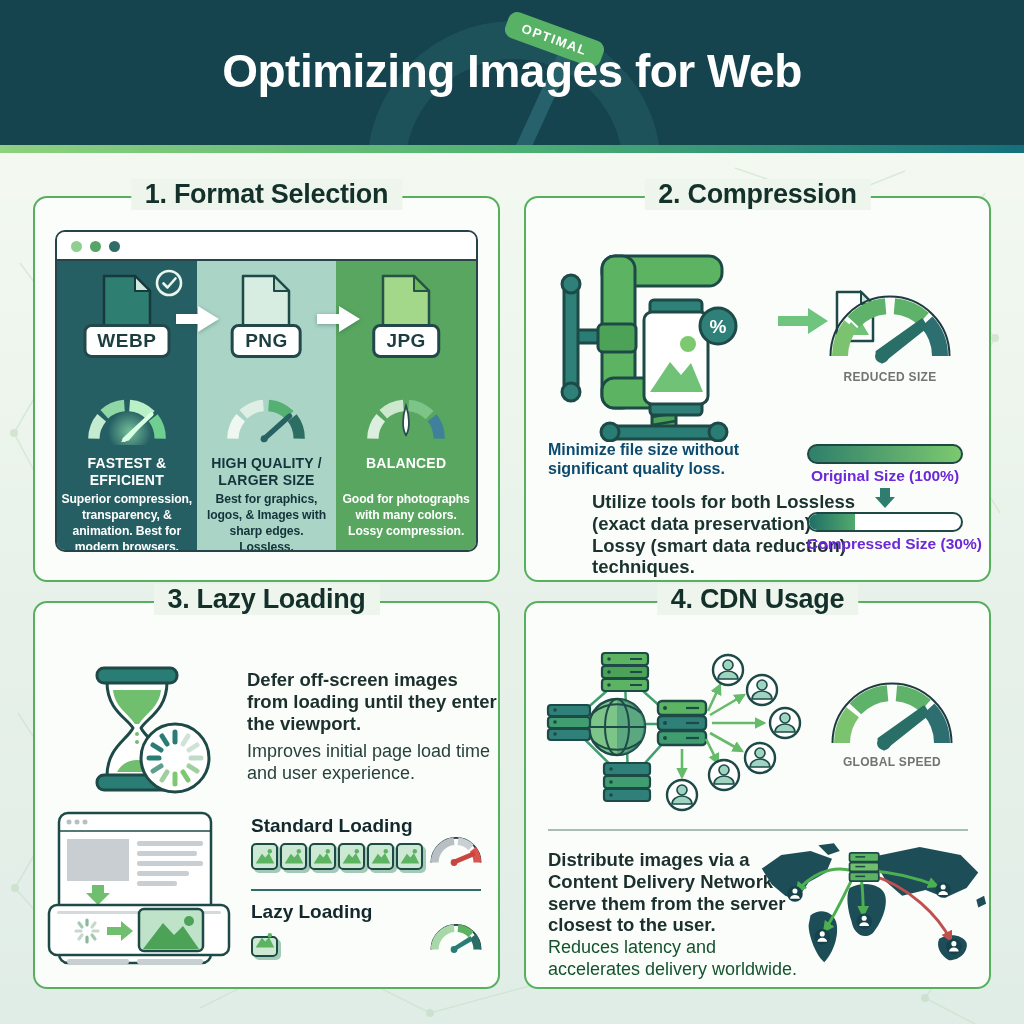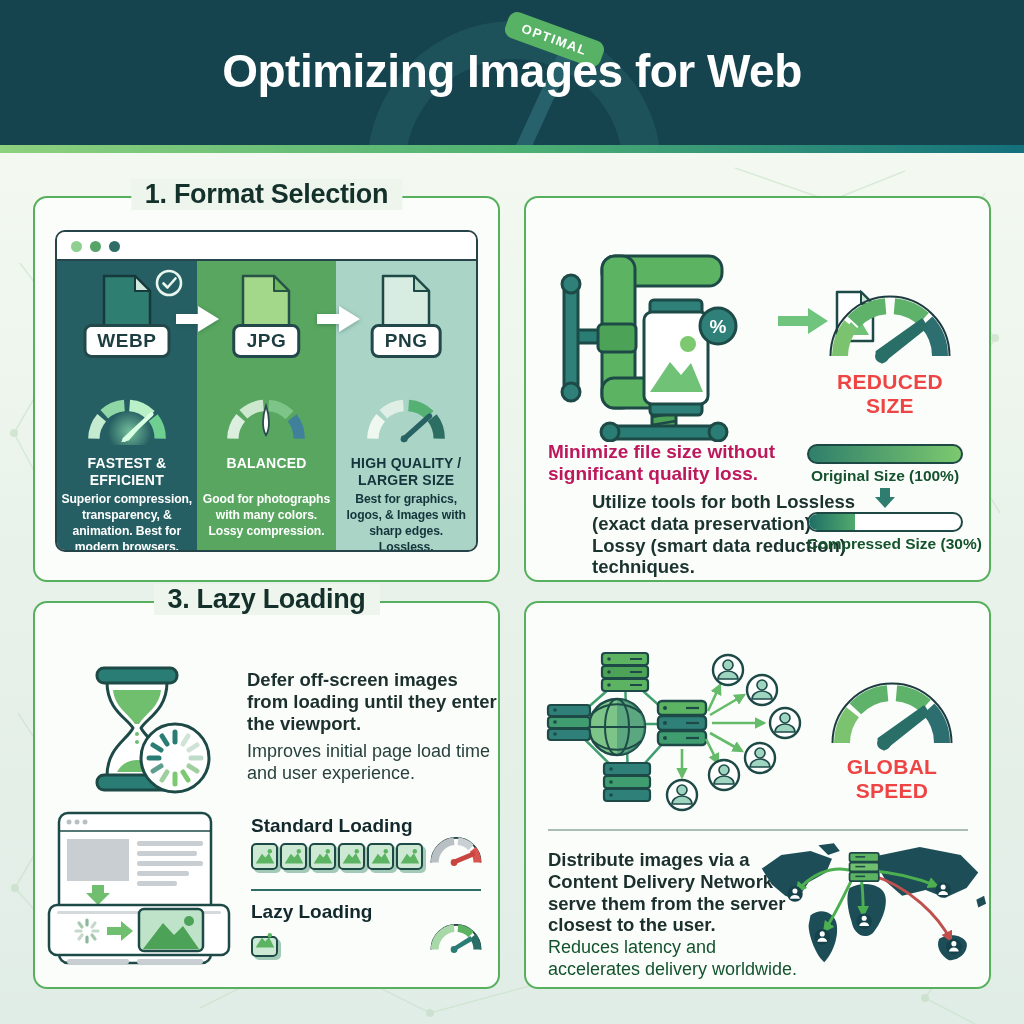--- a/index.html
+++ b/index.html
@@ -60,30 +60,30 @@
   }
   .col-gauge{position:absolute;top:126px;left:50%;transform:translateX(-50%);}
   .fmt-head{position:absolute;top:194px;left:0;width:100%;text-align:center;
     font-size:14px;font-weight:800;line-height:1.18;letter-spacing:.2px;padding:0 4px;}
   .fmt-body{position:absolute;top:230px;left:0;width:100%;text-align:center;
     font-size:12.2px;font-weight:600;line-height:1.32;padding:0 4px;letter-spacing:-.1px;}
   .fmt-arrow{position:absolute;top:72px;z-index:4;filter:drop-shadow(0 1px 2px rgba(20,60,60,.35));}
   .fa1{left:119px;} .fa2{left:260px;}
 
   
-  .p2-para1{position:absolute;left:22px;top:243px;width:252px;font-size:19px;font-weight:700;
-    color:#be185d;line-height:1.18;}
+  .p2-para1{position:absolute;left:22px;top:243px;width:252px;font-size:16px;font-weight:700;
+    color:#0c4a6e;line-height:1.18;}
   .p2-para2{position:absolute;left:22px;top:293px;width:268px;font-size:18.5px;font-weight:700;
     color:#1b332f;line-height:1.18;margin-left:44px;}
-  .gauge-label{position:absolute;text-align:center;font-size:21px;font-weight:800;color:#ef4444;letter-spacing:.3px;}
+  .gauge-label{position:absolute;text-align:center;font-size:12px;font-weight:800;color:#737373;letter-spacing:.3px;}
   .bars{position:absolute;left:281px;top:246px;width:156px;text-align:center;}
   .bar{height:20px;border:2.5px solid #1d4843;border-radius:10px;background:#fff;overflow:hidden;}
   .bar-full{background:linear-gradient(90deg,#2f7f6b,#7cc96f);}
   .bar-fill{height:100%;width:30%;background:linear-gradient(90deg,#1f6e66,#52aa6d);border-radius:8px 0 0 8px;}
-  .bar-label{font-size:15.5px;font-weight:800;color:#14532d;margin-top:3px;white-space:nowrap;}
+  .bar-label{font-size:15.5px;font-weight:800;color:#6d28d9;margin-top:3px;white-space:nowrap;}
   .bar-arrow{margin:3px auto 4px;display:block;}
 
   
   .p3-para1{position:absolute;left:212px;top:66px;width:256px;font-size:18.5px;font-weight:700;line-height:1.18;color:#1b2f2c;}
   .p3-para2{position:absolute;left:212px;top:138px;width:256px;font-size:18px;font-weight:500;line-height:1.2;color:#27403c;}
   .load-label{position:absolute;font-size:19px;font-weight:800;color:#13282c;}
   .thumb-row{position:absolute;left:216px;top:240px;display:flex;gap:2px;}
   .thumb{width:27px;height:27px;background:#cde9d4;border:2px solid #1d4a47;border-radius:5px;
     box-shadow:3px 3px 0 #a3c9b7;position:relative;}
   .p3-divider{position:absolute;left:216px;top:286px;width:230px;height:2px;background:#2e6e66;}
@@ -168,66 +168,67 @@
               <path d="M58,20 A38,38 0 0 1 82,31" fill="none" stroke="#baf0c8" stroke-width="13"></path>
               <path d="M85,34 A38,38 0 0 1 93,58" fill="none" stroke="#6fcf91" stroke-width="13"></path>
               <circle cx="58" cy="50" r="25" fill="url(#glowG)"></circle>
               <polygon points="48,62 54,54 84,29 57,60" fill="#d9ffe2"></polygon>
               <line x1="52" y1="59" x2="83" y2="30" stroke="#d9ffe2" stroke-width="5" stroke-linecap="round"></line>
             </svg>
             <div class="fmt-head">FASTEST &amp; EFFICIENT</div>
             <div class="fmt-body">Superior compression, transparency, &amp; animation. Best for modern browsers.</div>
           </div>
 
-          <div class="fmt-col col-jpg">
-            <svg class="file-ic" width="54" height="64" viewBox="0 0 54 64">
-              <path d="M4,3 H35 L50,18 V61 H4 Z" fill="#a3d78a" stroke="#275247" stroke-width="2.5" stroke-linejoin="round"></path>
-              <path d="M35,3 V18 H50 Z" fill="#6fb95e" stroke="#275247" stroke-width="2" stroke-linejoin="round"></path>
-            </svg>
-            <div class="fmt-pill">JPG</div>
-            <svg class="col-gauge" width="96" height="58" viewBox="0 0 110 64">
-              <path d="M17,58 A38,38 0 0 1 26,34" fill="none" stroke="#dceedd" stroke-width="13"></path>
-              <path d="M29,30 A38,38 0 0 1 52,20" fill="none" stroke="#cde8cf" stroke-width="13"></path>
-              <path d="M58,20 A38,38 0 0 1 82,31" fill="none" stroke="#7cc487" stroke-width="13"></path>
-              <path d="M85,34 A38,38 0 0 1 93,58" fill="none" stroke="#41809b" stroke-width="13"></path>
-              <path d="M55,20 C59,32 60,46 55,54 C50,46 51,32 55,20 Z" fill="#ffffff" stroke="#2a4a50" stroke-width="2"></path>
-            </svg>
-            <div class="fmt-head">BALANCED</div>
-            <div class="fmt-body">Good for photographs with many colors. Lossy compression.</div>
-          </div>
-
           <div class="fmt-col col-png">
             <svg class="file-ic" width="54" height="64" viewBox="0 0 54 64">
               <path d="M4,3 H35 L50,18 V61 H4 Z" fill="#d8ede2" stroke="#1d4a47" stroke-width="2.5" stroke-linejoin="round"></path>
               <path d="M35,3 V18 H50 Z" fill="#b2d8c6" stroke="#1d4a47" stroke-width="2" stroke-linejoin="round"></path>
             </svg>
             <div class="fmt-pill">PNG</div>
             <svg class="col-gauge" width="96" height="58" viewBox="0 0 110 64">
               <path d="M17,58 A38,38 0 0 1 26,34" fill="none" stroke="#eef7f0" stroke-width="13"></path>
               <path d="M29,30 A38,38 0 0 1 52,20" fill="none" stroke="#dfefe5" stroke-width="13"></path>
               <path d="M58,20 A38,38 0 0 1 82,31" fill="none" stroke="#54b173" stroke-width="13"></path>
               <path d="M85,34 A38,38 0 0 1 93,58" fill="none" stroke="#2c6e62" stroke-width="13"></path>
               <line x1="52" y1="59" x2="82" y2="32" stroke="#276264" stroke-width="6" stroke-linecap="round"></line>
               <circle cx="53" cy="58" r="4" fill="#276264"></circle>
             </svg>
             <div class="fmt-head">HIGH QUALITY / LARGER SIZE</div>
             <div class="fmt-body">Best for graphics, logos, &amp; Images with sharp edges. Lossless.</div>
           </div>
+
+          <div class="fmt-col col-jpg">
+            <svg class="file-ic" width="54" height="64" viewBox="0 0 54 64">
+              <path d="M4,3 H35 L50,18 V61 H4 Z" fill="#a3d78a" stroke="#275247" stroke-width="2.5" stroke-linejoin="round"></path>
+              <path d="M35,3 V18 H50 Z" fill="#6fb95e" stroke="#275247" stroke-width="2" stroke-linejoin="round"></path>
+            </svg>
+            <div class="fmt-pill">JPG</div>
+            <svg class="col-gauge" width="96" height="58" viewBox="0 0 110 64">
+              <path d="M17,58 A38,38 0 0 1 26,34" fill="none" stroke="#dceedd" stroke-width="13"></path>
+              <path d="M29,30 A38,38 0 0 1 52,20" fill="none" stroke="#cde8cf" stroke-width="13"></path>
+              <path d="M58,20 A38,38 0 0 1 82,31" fill="none" stroke="#7cc487" stroke-width="13"></path>
+              <path d="M85,34 A38,38 0 0 1 93,58" fill="none" stroke="#41809b" stroke-width="13"></path>
+              <path d="M55,20 C59,32 60,46 55,54 C50,46 51,32 55,20 Z" fill="#ffffff" stroke="#2a4a50" stroke-width="2"></path>
+            </svg>
+            <div class="fmt-head">BALANCED</div>
+            <div class="fmt-body">Good for photographs with many colors. Lossy compression.</div>
+          </div>
         </div>
 
         <svg class="fmt-arrow fa1" width="44" height="30" viewBox="0 0 44 30">
           <polygon points="0,10 22,10 22,2 43,15 22,28 22,20 0,20" fill="#ffffff"></polygon>
         </svg>
         <svg class="fmt-arrow fa2" width="44" height="30" viewBox="0 0 44 30">
           <polygon points="0,10 22,10 22,2 43,15 22,28 22,20 0,20" fill="#ffffff"></polygon>
         </svg>
       </div>
     </div>
 
     <div class="panel p2">
+      <div class="panel-title">2. Compression</div>
 
       <svg class="abs" style="left:14px;top:44px;" width="236" height="200" viewBox="0 0 236 200">
         <g stroke="#1d4a47" stroke-width="3" stroke-linejoin="round">
 
           <rect x="30" y="88" width="40" height="13" rx="6" fill="#2a7d74"></rect>
           <rect x="24" y="42" width="14" height="108" rx="7" fill="#2f8078"></rect>
           <circle cx="31" cy="42" r="9" fill="#2f8078"></circle>
           <circle cx="31" cy="150" r="9" fill="#2f8078"></circle>
 
           <rect x="62" y="14" width="120" height="30" rx="13" fill="#5cb463"></rect>
@@ -415,20 +416,21 @@
         <path d="M4.5,36 A25.5,25.5 0 0 1 55.5,36" fill="none" stroke="#1d3b40" stroke-width="1.8"></path>
         <path d="M8,36 A22,22 0 0 1 28,14" fill="none" stroke="#a8d8a8" stroke-width="8"></path>
         <path d="M32,14 A22,22 0 0 1 45.6,20.4" fill="none" stroke="#5cb463" stroke-width="8"></path>
         <path d="M47.5,22.5 A22,22 0 0 1 52,36" fill="none" stroke="#2a6e66" stroke-width="8"></path>
         <polygon points="26,39 28,33 45,22 47,27" fill="#2a7d74"></polygon>
         <circle cx="28" cy="36" r="3.5" fill="#2a7d74"></circle>
       </svg>
     </div>
 
     <div class="panel p4">
+      <div class="panel-title">4. CDN Usage</div>
 
       <svg class="abs" style="left:10px;top:42px;" width="270" height="172" viewBox="0 0 270 172">
         <defs>
           <marker id="arrG" viewBox="0 0 10 10" refX="8" refY="5" markerWidth="4.5" markerHeight="4.5" orient="auto">
             <path d="M0,0 L10,5 L0,10 Z" fill="#66bb6a"></path>
           </marker>
         </defs>
         <g stroke="#3f9d6f" stroke-width="2.5" fill="none">
           <path d="M89,30 L33,79 L92,137 L144,79 Z"></path>
           <line x1="33" y1="79" x2="144" y2="79"></line>

